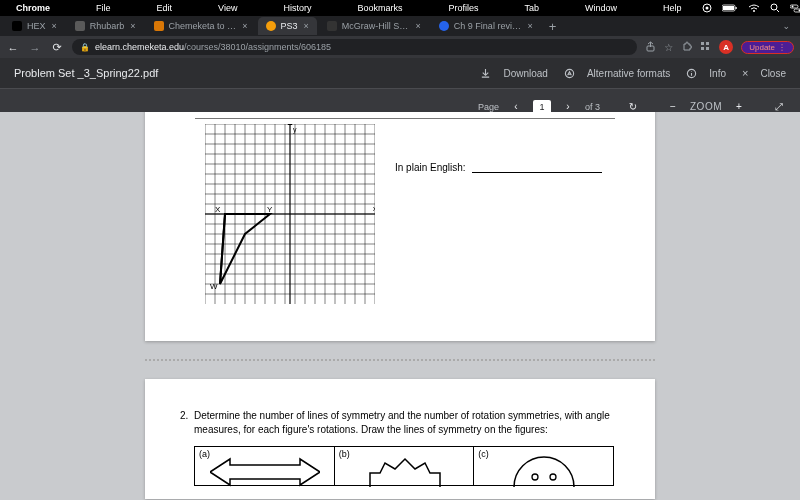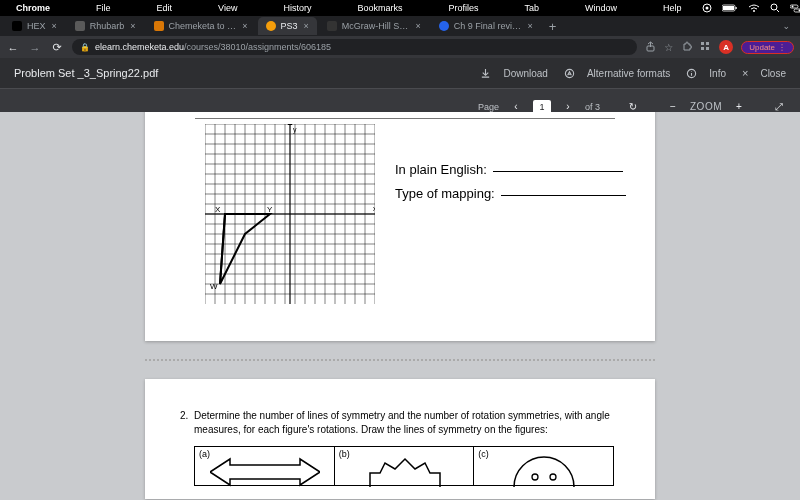--- a/index.html
+++ b/index.html
@@ -49,21 +49,21 @@
 .page2 { height: 120px; padding: 30px 35px 0; }
 
 .sepdots { width: 510px; margin: 0 auto 18px; border-top: 2px dotted #aaa; height: 1px; }
 
 .gridbox { position: absolute; left: 60px; top: 18px; width: 170px; height: 180px; }
 .gridbox svg { width: 100%; height: 100%; }
 
 .partc { position: absolute; left: 255px; top: 26px; font-family: Georgia, 'Times New Roman', serif; font-size: 12px; }
 .partc .lbl { font-size: 11px; margin-right: 6px; }
 .formula { font-style: italic; font-size: 13px; }
-.qline { position: absolute; left: 250px; font-family: Georgia, 'Times New Roman', serif; font-size: 13px; display: flex; align-items: flex-start; }
+.qline { position: absolute; left: 250px; font-family: Georgia, 'Times New Roman', serif; font-size: 10px; display: flex; align-items: center; }
 .qline .blank { display: inline-block; border-bottom: 1px solid #000; height: 10px; margin-left: 6px; }
 .q1 { top: 56px; } .q1 .blank { width: 130px; }
 .q2 { top: 80px; } .q2 .blank { width: 125px; }
 
 .prob2 { font-family: Georgia, 'Times New Roman', serif; font-size: 10px; line-height: 1.35; display: flex; }
 .prob2 .pnum { width: 14px; flex-shrink: 0; }
 .prob2 .ptxt { flex: 1; }
 .shapes { display: flex; margin-top: 10px; margin-left: 14px; border: 1px solid #000; width: 420px; height: 40px; }
 .cell { flex: 1; border-right: 1px solid #000; position: relative; padding: 2px 4px; font-family: Georgia, serif; font-size: 9px; }
 .cell:last-child { border-right: none; }
@@ -311,24 +311,20 @@
         <text x="5" y="165" font-size="8" font-family="serif">W</text>
         <text x="88" y="8" font-size="7" font-family="serif">y</text>
         <text x="168" y="87" font-size="7" font-family="serif">x</text>
       </svg>
     </div>
 
     <div class="qline q1">
         <span>In plain English:</span>
         <span class="blank"></span>
       </div>
-    <div class="qline q2">
-        <span>Type of mapping:</span>
-        <span class="blank"></span>
-      </div>
   </div>
 
   <div class="sepdots"></div>
 
   <div class="page page2">
     <div class="prob2">
       <span class="pnum">2.</span>
       <span class="ptxt">Determine the number of lines of symmetry and the number of rotation symmetries, with angle measures, for each figure's rotations.  Draw the lines of symmetry on the figures:</span>
     </div>
     <div class="shapes">

